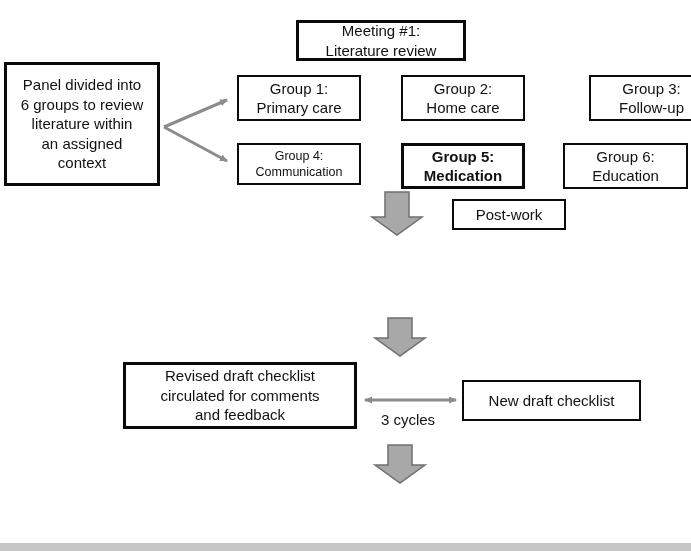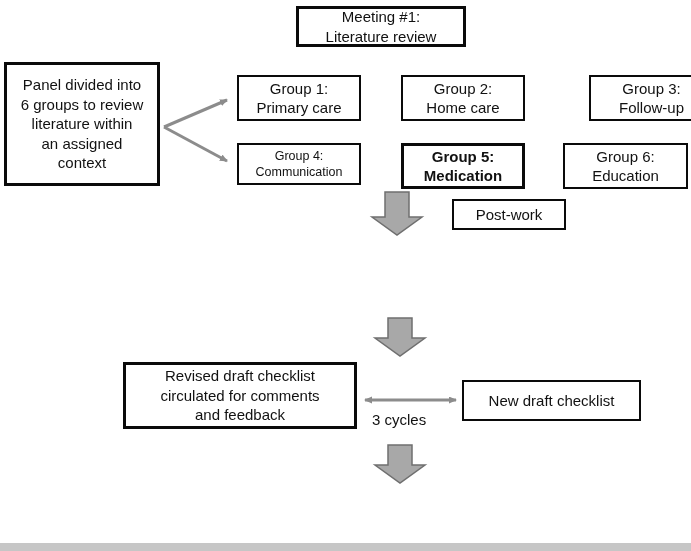--- a/index.html
+++ b/index.html
@@ -32,21 +32,21 @@
     font-size: 15px;
     line-height: 1.3;
     padding: 2px 4px;
   }
   .node.thick { border-width: 3px; }
   .small-text { font-size: 12.5px; }
   .big-text { font-size: 15.5px; }
   .float-label {
     position: absolute;
     font-size: 15px;
-    text-align: left;
+    text-align: center;
   }
   .block-arrow {
     fill: var(--block-arrow-fill, #a8a8a8);
     stroke: var(--block-arrow-stroke, #6f6f6f);
     stroke-width: 1.5;
   }
   .thin-arrow {
     stroke: var(--connector, #8c8c8c);
     stroke-width: 3;
     fill: none;
@@ -74,21 +74,21 @@
     <line class="thin-arrow" x1="164" y1="127" x2="227" y2="100" marker-end="url(#ah)"></line>
     <line class="thin-arrow" x1="164" y1="127" x2="227" y2="161" marker-end="url(#ah)"></line>
 
     <line class="thin-arrow" x1="365" y1="400" x2="456" y2="400" marker-start="url(#ah)" marker-end="url(#ah)"></line>
 
     <path class="block-arrow" d="M 385,192 L 409,192 L 409,217 L 422,217 L 397,235 L 372,217 L 385,217 Z"></path>
     <path class="block-arrow" d="M 388,318 L 412,318 L 412,338 L 425,338 L 400,356 L 375,338 L 388,338 Z"></path>
     <path class="block-arrow" d="M 388,445 L 412,445 L 412,465 L 425,465 L 400,483 L 375,465 L 388,465 Z"></path>
   </svg>
 
-  <div class="node thick" style="left:296px; top:6px; width:170px; height:41px;">Meeting #1:
+  <div class="node thick" style="left:296px; top:20px; width:170px; height:41px;">Meeting #1:
 Literature review</div>
 
   <div class="node thick" style="left:4px; top:62px; width:156px; height:124px;">Panel divided into
 6 groups to review
 literature within
 an assigned
 context</div>
 
   <div class="node" style="left:237px; top:75px; width:124px; height:46px;">Group 1:
 Primary care</div>

